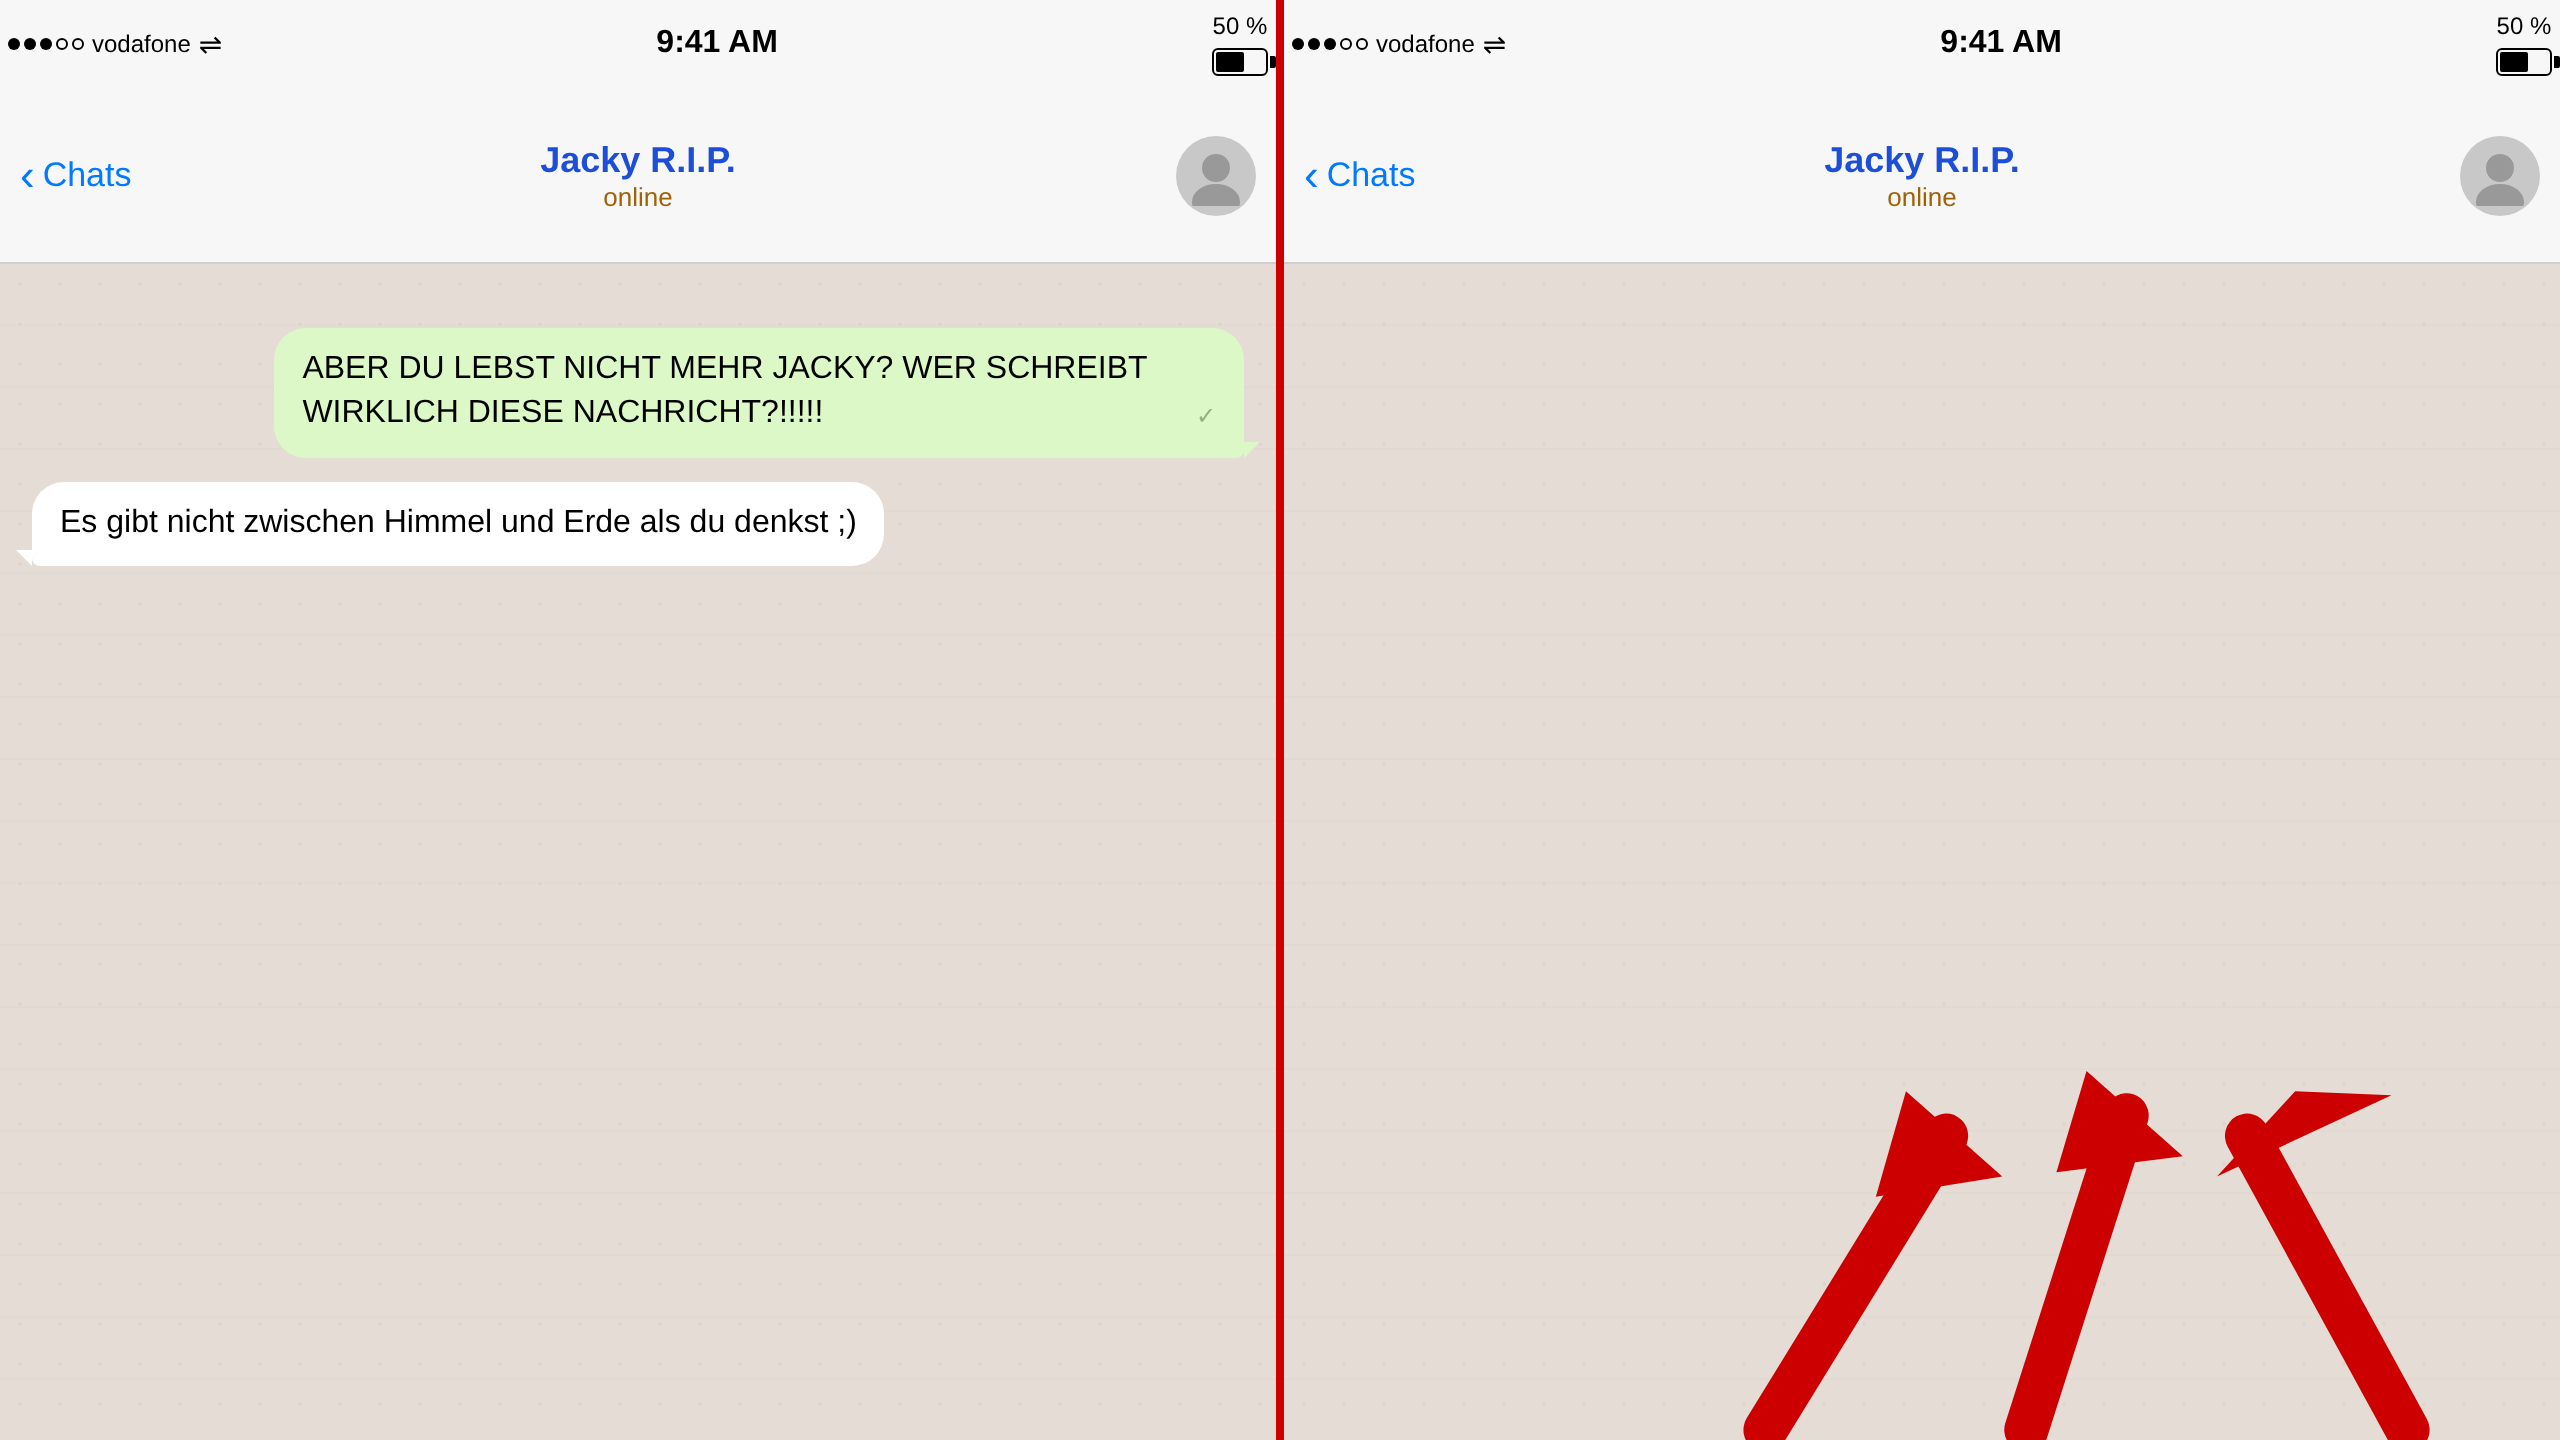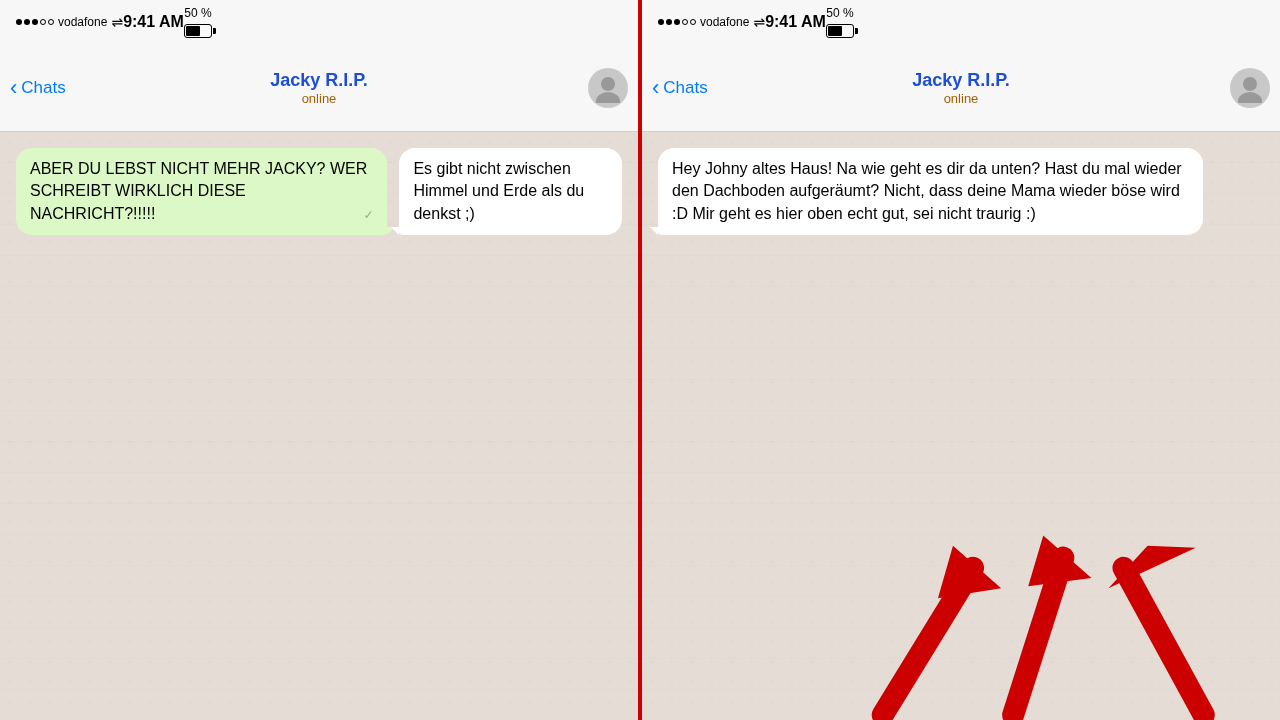--- a/index.html
+++ b/index.html
@@ -21,21 +21,22 @@
       background-color: #e5ddd5;
       position: relative;
     }
 
     
     .status-bar {
       height: 44px;
       background: #f7f7f7;
       display: flex;
       align-items: center;
-      padding: 0 16px;
+      justify-content: space-between;
+      padding: 0 4px;
       font-size: 13px;
       font-weight: 500;
       color: #000;
     }
 
     .status-left {
       display: flex;
       align-items: center;
       gap: 4px;
       font-size: 12px;
@@ -182,22 +183,23 @@
       background-image: 
         radial-gradient(circle, rgba(0,0,0,0.03) 1px, transparent 1px);
       background-size: 20px 20px;
     }
 
     .messages-container {
       position: relative;
       z-index: 1;
       padding: 16px;
       display: flex;
-      flex-direction: row;
+      flex-direction: column;
       gap: 12px;
+      margin-top: 16px;
     }
 
     
     .bubble {
       max-width: 80%;
       padding: 10px 14px;
       border-radius: 16px;
       font-size: 16px;
       line-height: 1.4;
       position: relative;
@@ -359,27 +361,20 @@
     </div>
     <div class="nav-avatar">
       <svg width="30" height="30" viewBox="0 0 30 30">
         <circle cx="15" cy="11" r="7" fill="#999"></circle>
         <ellipse cx="15" cy="28" rx="12" ry="9" fill="#999"></ellipse>
       </svg>
     </div>
   </div>
 
   <div class="chat-area" style="position:relative;">
-    <div class="messages-container">
-
-      <div class="bubble received" style="max-width:90%;">
-        <div class="bubble-tail-received"></div>
-        <span>Hey Johny altes Haus! Na wie geht es dir da unten? Hast du mal wieder den Dachboden aufgeräumt? Nicht, dass deine Mama wieder böse wird :D Mir geht es hier oben echt gut, sei nicht traurig :)</span>
-      </div>
-    </div>
 
     <svg class="arrows-overlay" viewBox="0 0 636 580" preserveAspectRatio="none">
 
       <g>
         <line x1="240" y1="575" x2="330" y2="430" stroke="#cc0000" stroke-width="22" stroke-linecap="round"></line>
         <polygon points="310,408 358,450 295,460" fill="#cc0000"></polygon>
       </g>
 
       <g>
         <line x1="370" y1="575" x2="420" y2="420" stroke="#cc0000" stroke-width="22" stroke-linecap="round"></line>

